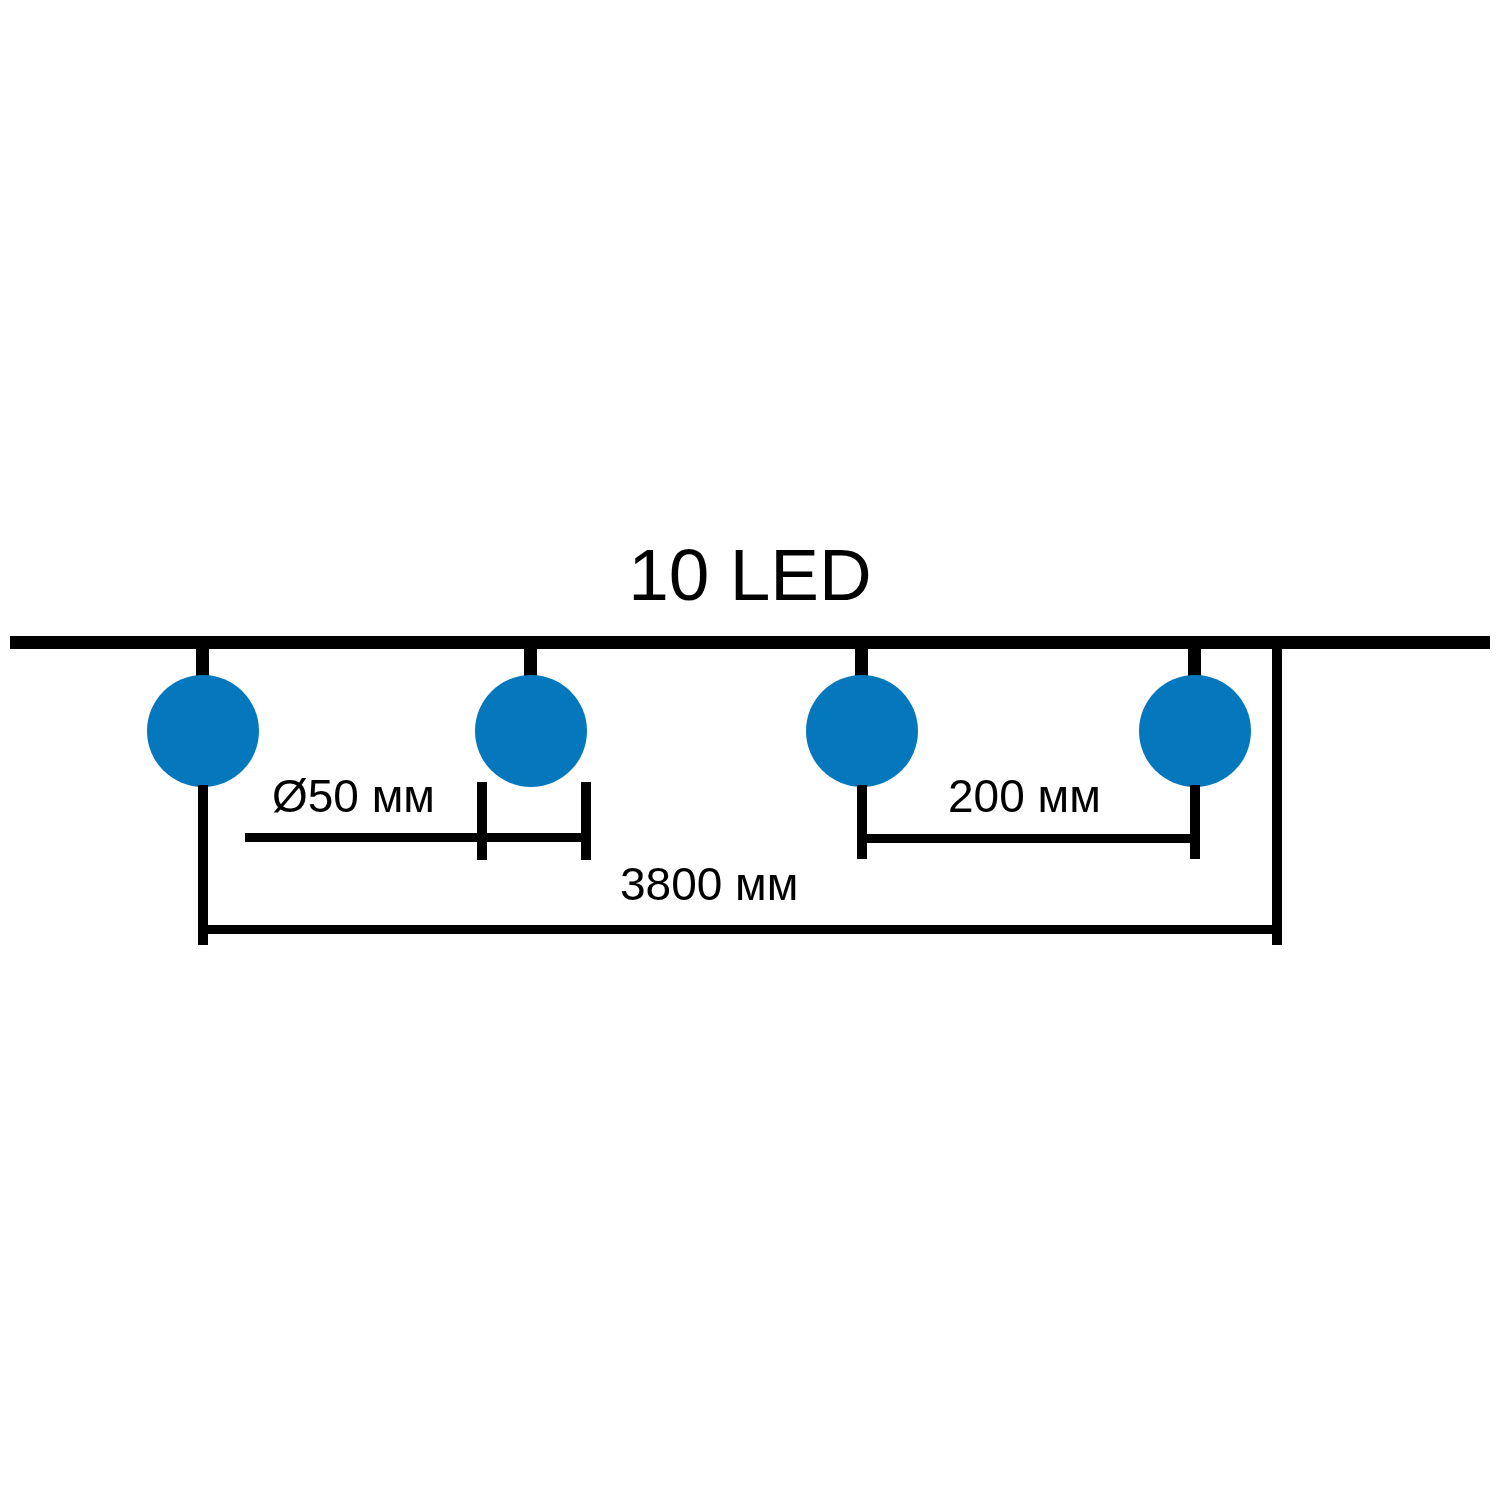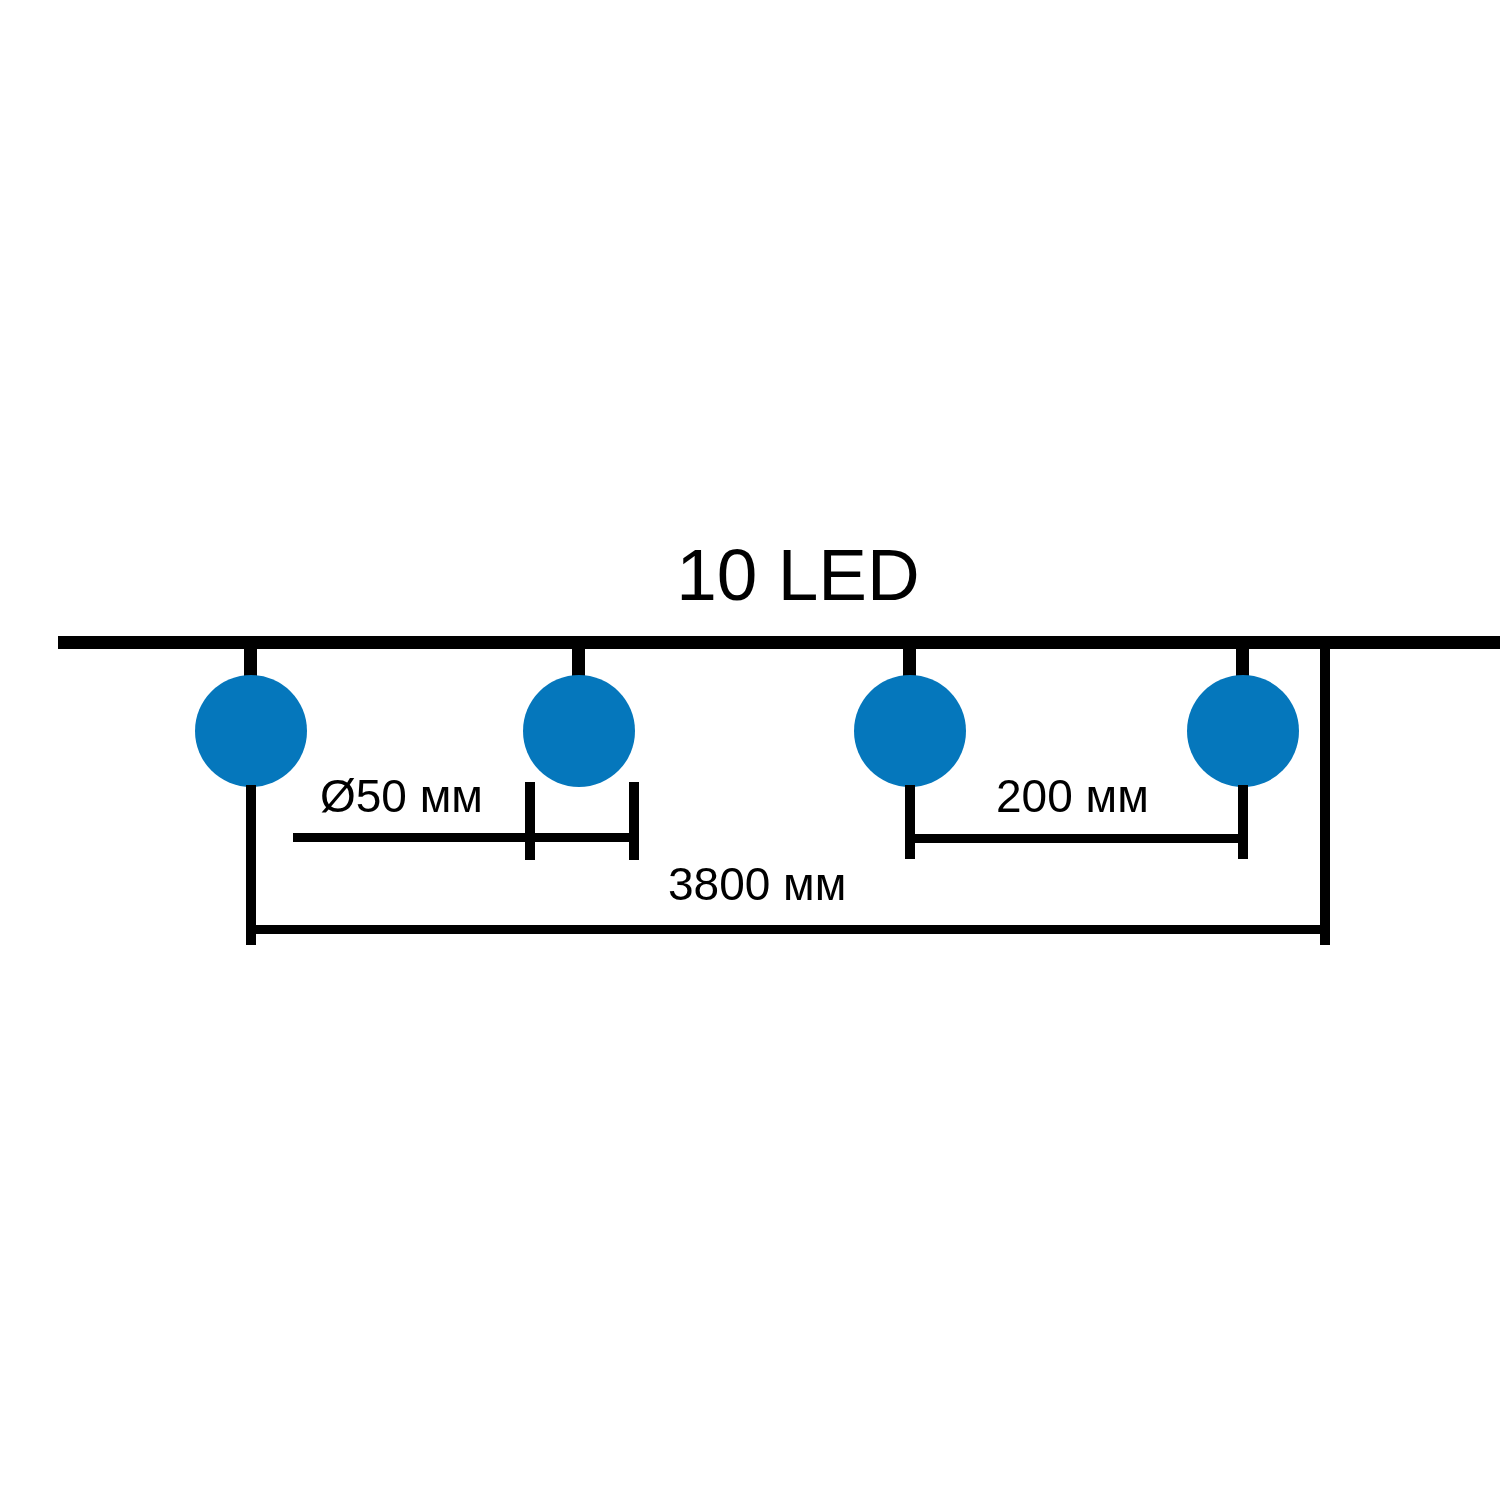--- a/index.html
+++ b/index.html
@@ -11,21 +11,20 @@
     width: 1500px;
     height: 1500px;
     font-family: "Liberation Sans", sans-serif;
     overflow: hidden;
   }
   #diagram-root {
     position: relative;
     width: 1228px;
     height: 1500px;
     background: #1d4ed8;
-    margin-left: 48px;
   }
   svg#led-diagram {
     display: block;
     width: 1500px;
     height: 1500px;
   }
   .dim-text {
     font-family: "Liberation Sans", sans-serif;
     fill: #000000;
     font-weight: 400;

